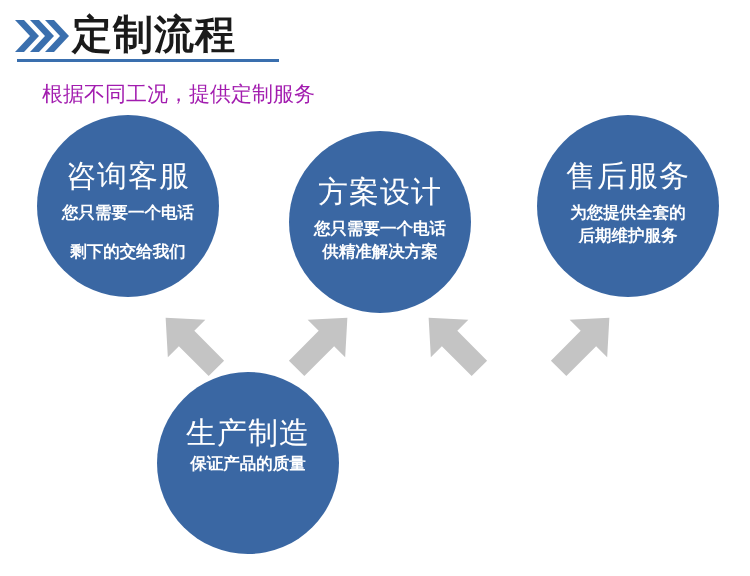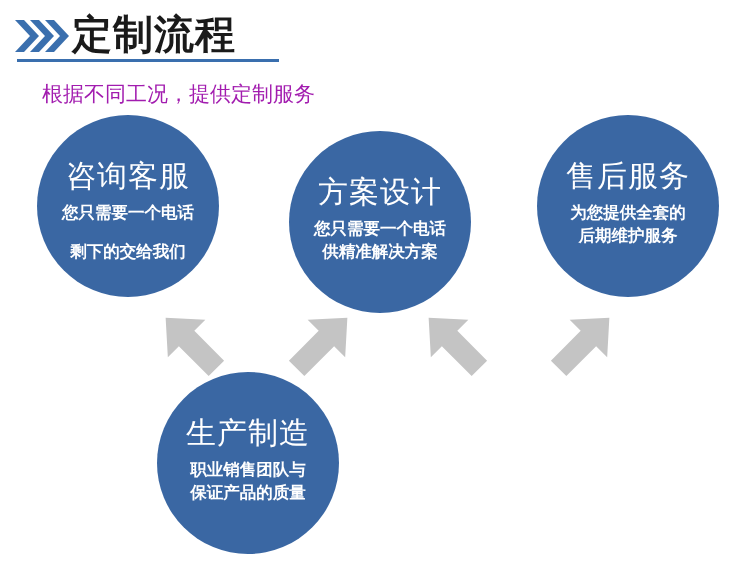--- a/index.html
+++ b/index.html
@@ -146,21 +146,20 @@
   </div>
 
   <div class="circle" id="circle-3">
     <div class="c-title">售后服务</div>
     <div class="c-sub">为您提供全套的</div>
     <div class="c-sub" style="margin-top:0;">后期维护服务</div>
   </div>
 
   <div class="circle" id="circle-4">
     <div class="c-title">生产制造</div>
-    <div class="c-sub">职业销售团队与</div>
     <div class="c-sub" style="margin-top:0;">保证产品的质量</div>
   </div>
 
 
   <div class="arrow" id="arrow-1">
     <svg viewBox="0 0 100 100" xmlns="http://www.w3.org/2000/svg" aria-hidden="true">
       <g transform="rotate(135 50 50)">
         <polygon points="36,4 64,4 64,58 84,58 50,96 16,58 36,58" fill="#c4c4c4"></polygon>
       </g>
     </svg>

